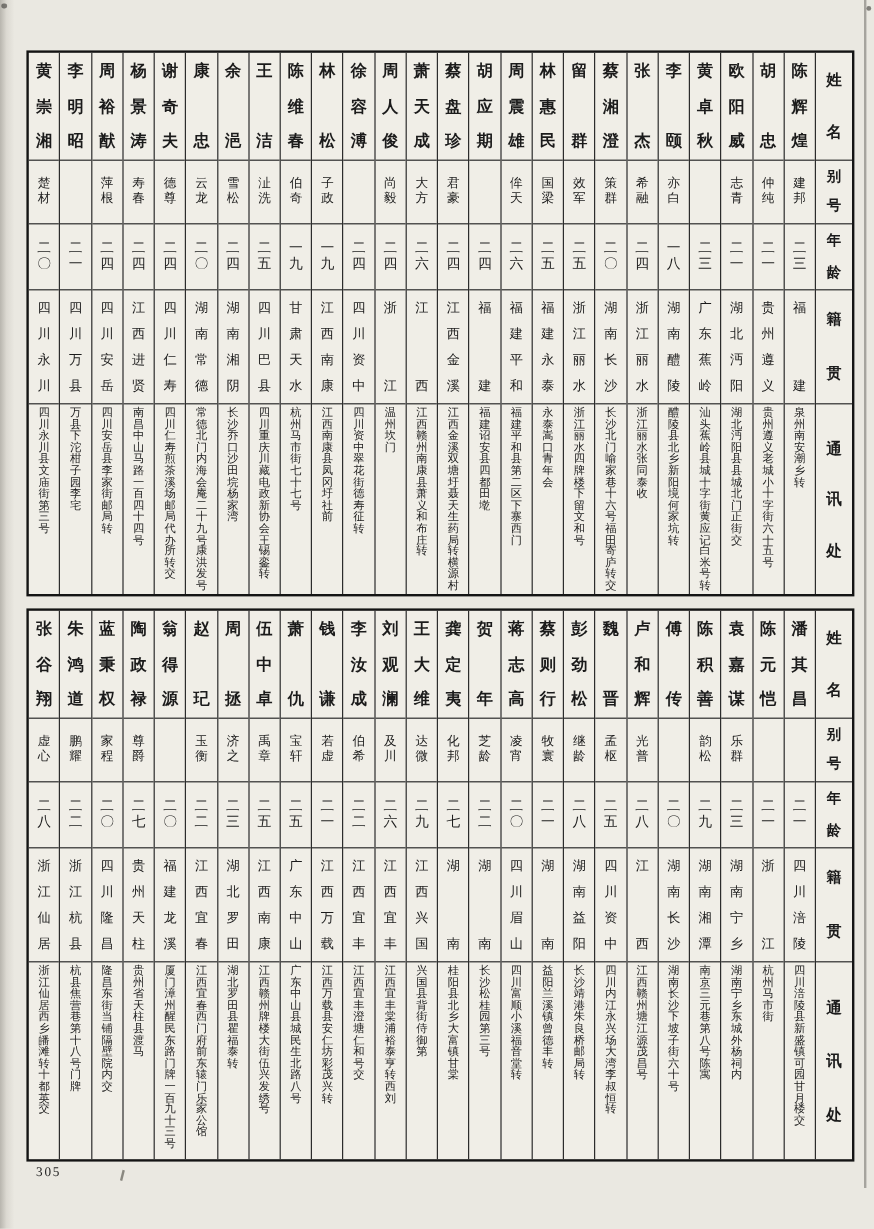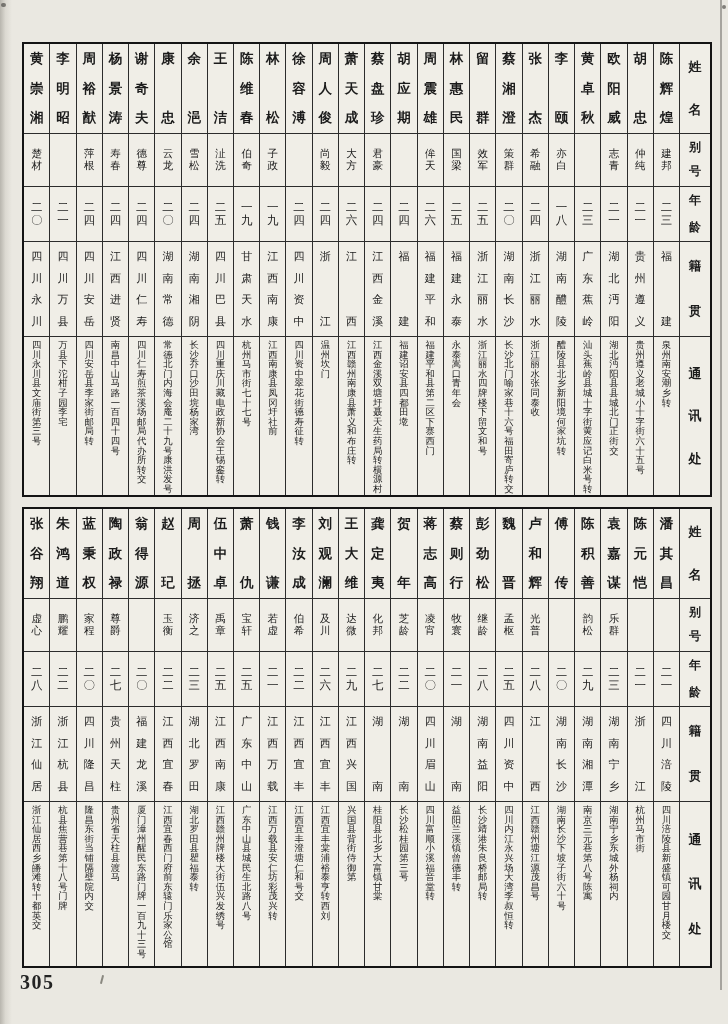--- a/index.html
+++ b/index.html
@@ -47,22 +47,22 @@
   .c-addr .ch{line-height:1.02;}
   .ch{display:block;text-align:center;width:100%;}
 
   .header-col .cell{font-weight:bold;}
   .header-col .c-name{font-size:13px;padding:14px 0;}
   .header-col .c-alias{justify-content:space-between;padding:7px 0;font-size:12px;}
   .header-col .c-age{justify-content:space-between;padding:7px 0;font-size:12px;}
   .header-col .c-origin{padding:16px 0;font-size:12.5px;}
   .header-col .c-addr{justify-content:space-evenly;padding:0;font-size:13px;}
 
-  .pageno{position:absolute;left:20px;top:971px;font-size:20px;
-    letter-spacing:1.5px;color:#232323;font-weight:bold;}
+  .pageno{position:absolute;left:30px;top:971px;font-size:11px;
+    letter-spacing:1.5px;color:#232323;}
   .pen-mark{position:absolute;left:101px;top:975px;width:0;height:9px;
     border-left:2px solid #8a8880;transform:rotate(14deg);}
 </style>
 </head>
 <body>
 
 <div class="page">
   <div class="edge-left"></div>
   <div class="edge-right"></div>
   <div class="corner-mark cm-tl"></div>

